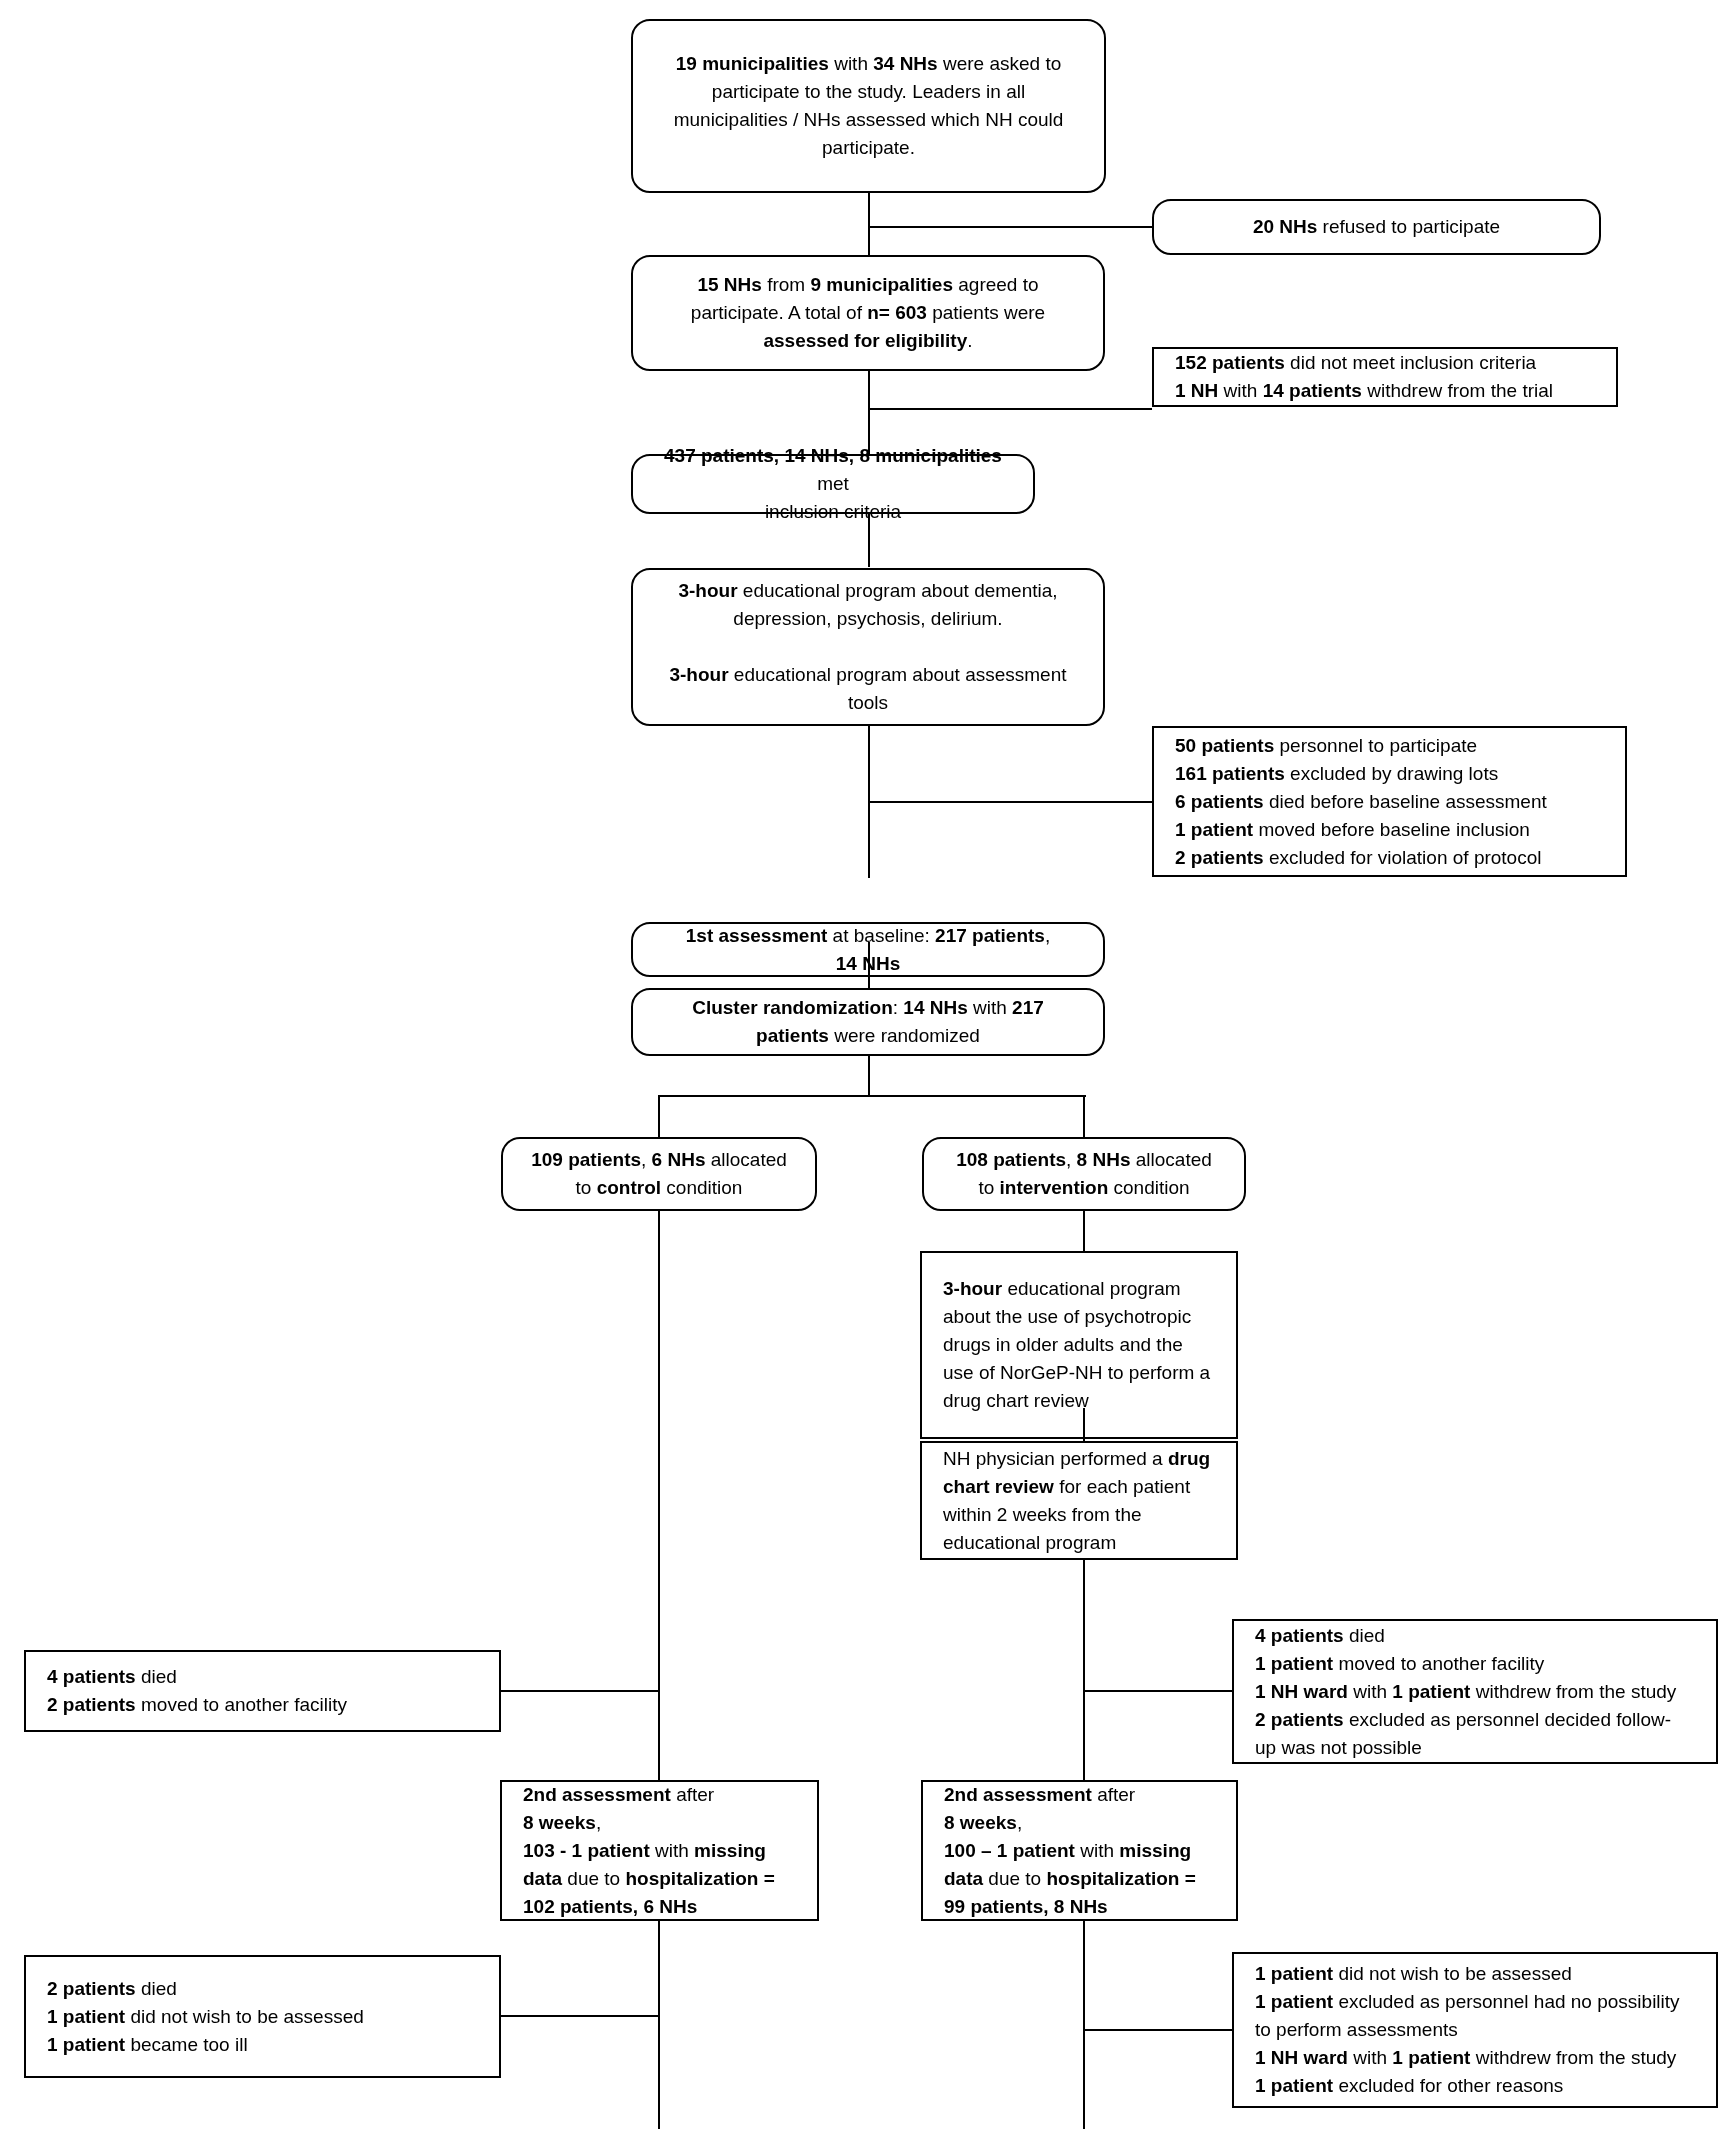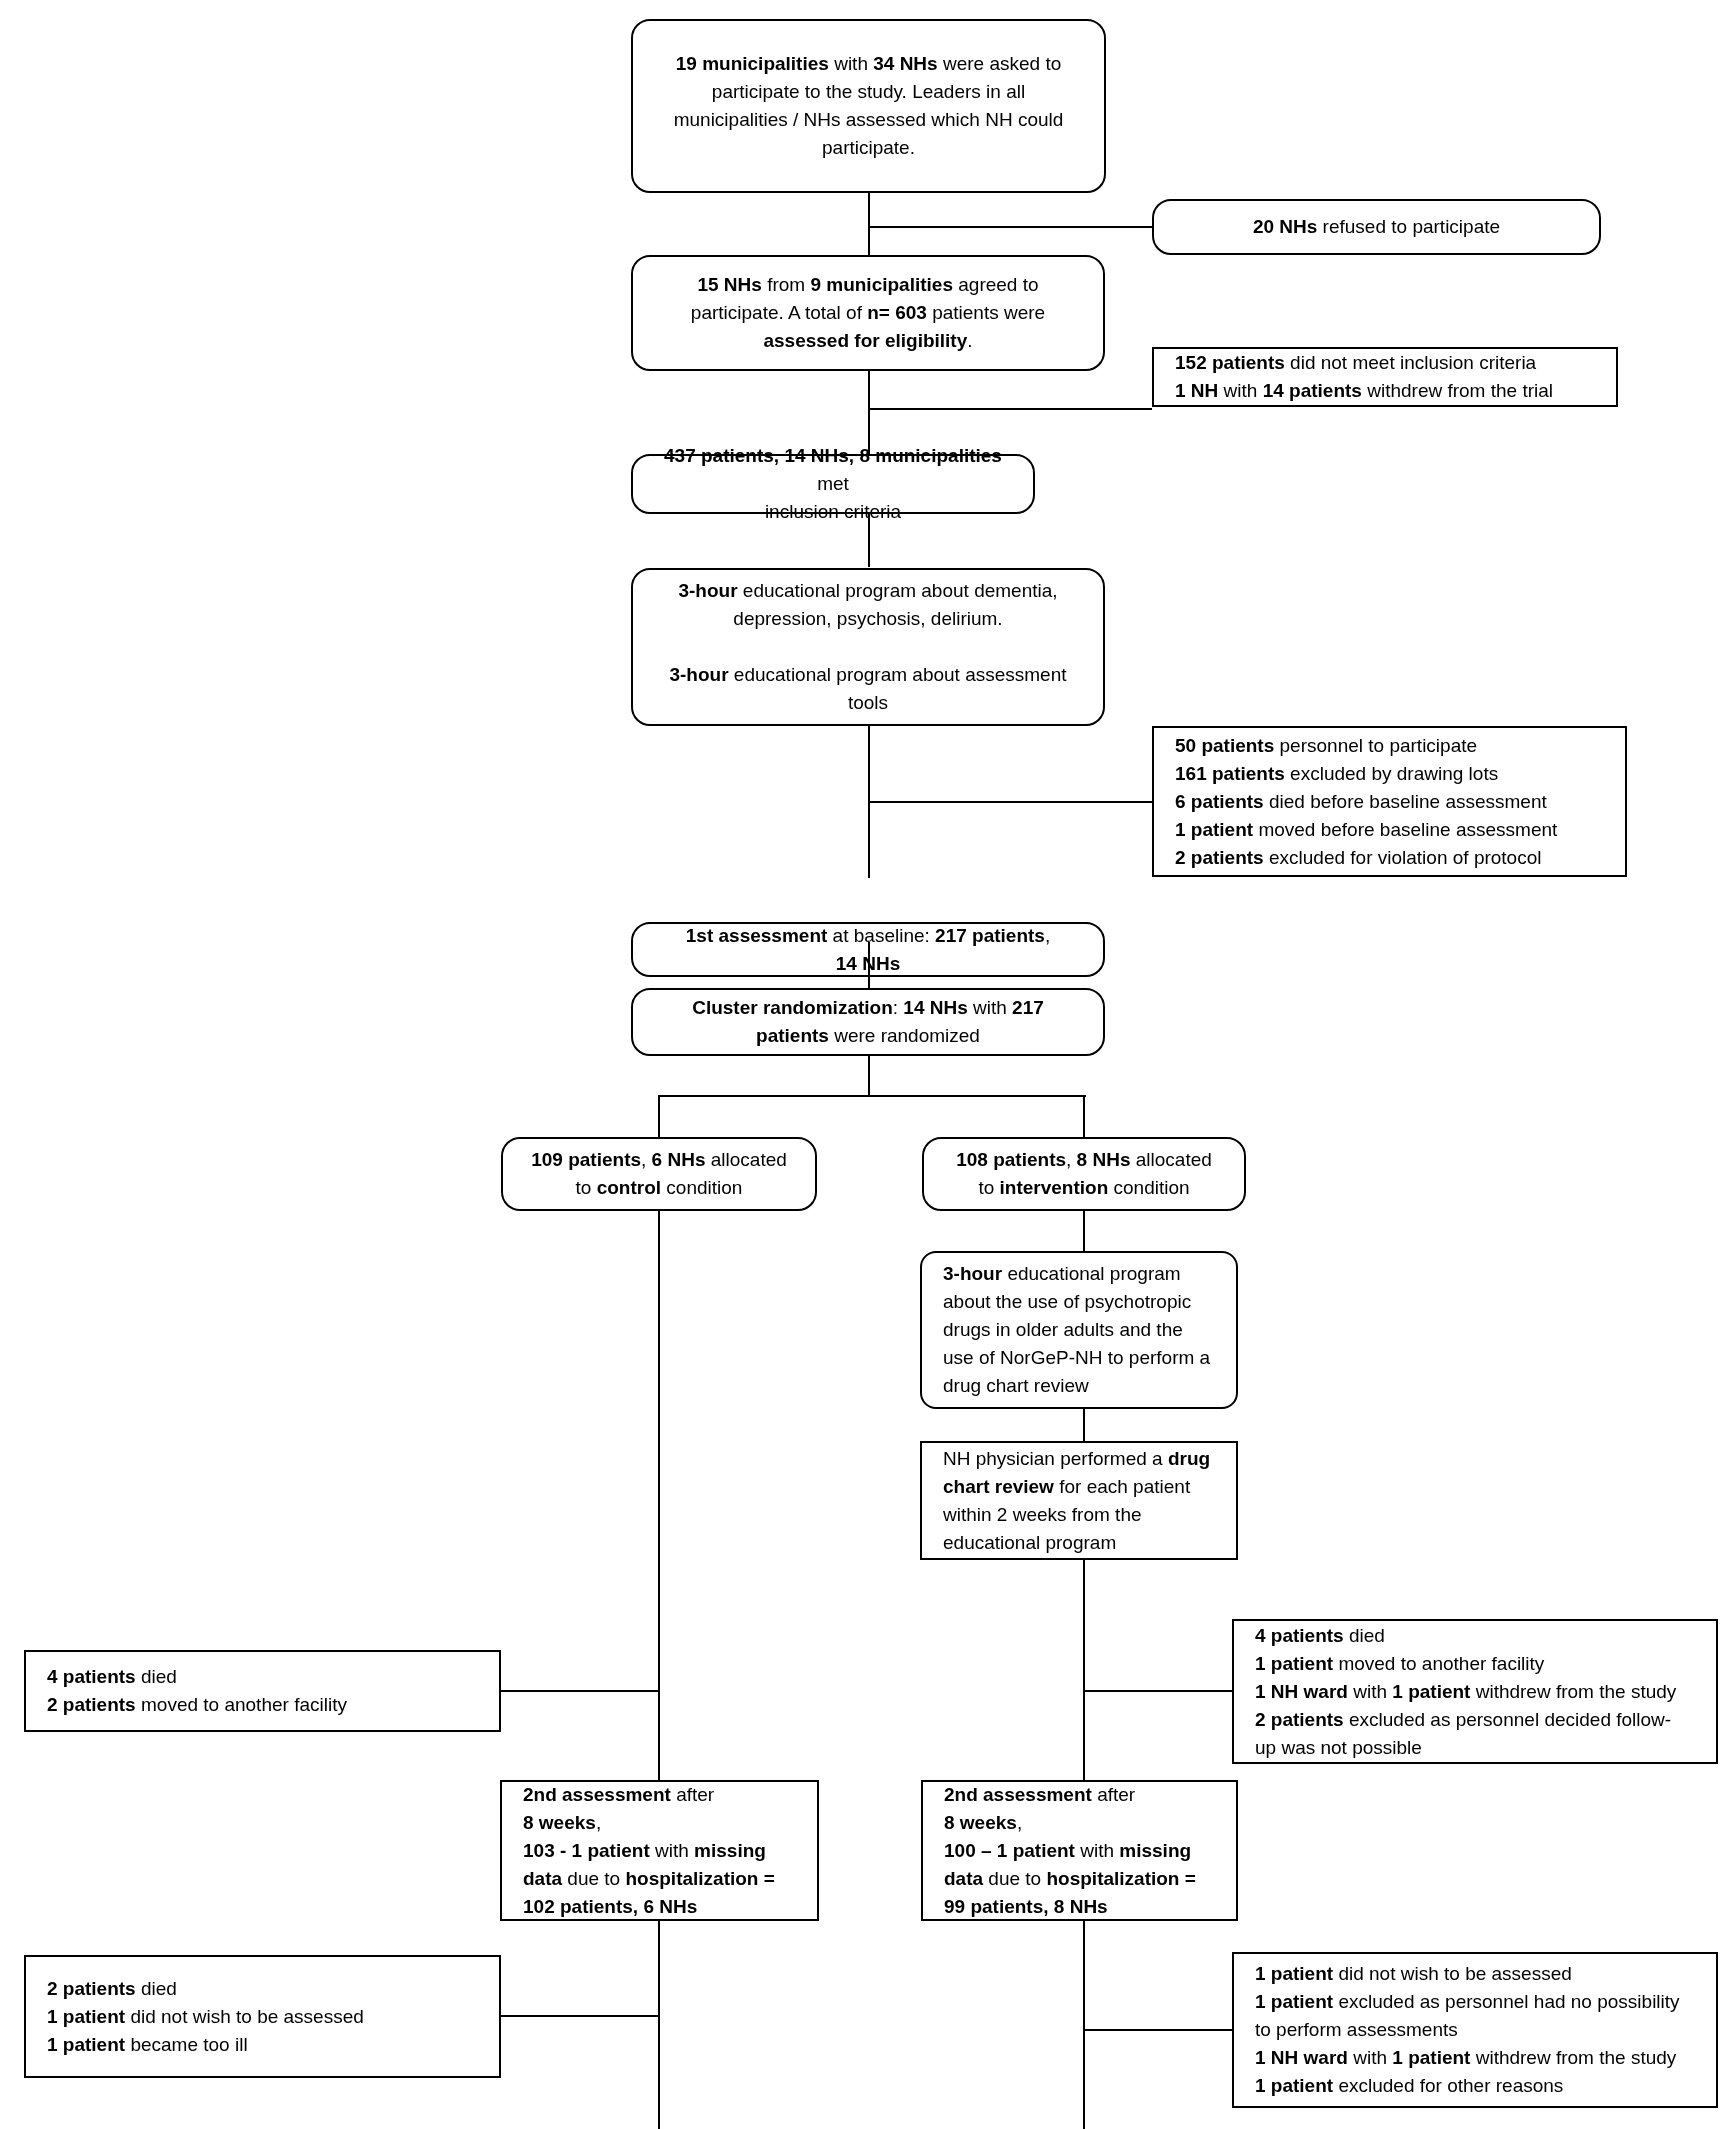--- a/index.html
+++ b/index.html
@@ -68,21 +68,21 @@
       <div class="tline"><span>depression, psychosis, delirium.</span></div>
       <div class="tline">&nbsp;</div>
       <div class="tline"><span class="bold">3-hour</span><span> educational program about assessment</span></div>
       <div class="tline"><span>tools</span></div>
     </div>
 
   <div class="box left" style="left:1152px;top:726px;width:475px;height:151px;">
       <div class="tline"><span class="bold">50 patients</span><span> personnel to participate</span></div>
       <div class="tline"><span class="bold">161 patients</span><span> excluded by drawing lots</span></div>
       <div class="tline"><span class="bold">6 patients</span><span> died before baseline assessment</span></div>
-      <div class="tline"><span class="bold">1 patient</span><span> moved before baseline assessment</span></div>
+      <div class="tline"><span class="bold">1 patient</span><span> moved before baseline inclusion</span></div>
       <div class="tline"><span class="bold">2 patients</span><span> excluded for violation of protocol</span></div>
     </div>
 
   <div class="box center" style="left:631px;top:878px;width:474px;height:55px;margin-top:44px;">
       <div class="tline"><span class="bold">1st assessment</span><span> at baseline: </span><span class="bold">217 patients</span><span>,</span></div>
       <div class="tline"><span class="bold">14 NHs</span></div>
     </div>
 
   <div class="box center" style="left:631px;top:988px;width:474px;height:68px;">
       <div class="tline"><span class="bold">Cluster randomization</span><span>: </span><span class="bold">14 NHs</span><span> with </span><span class="bold">217</span></div>
@@ -92,21 +92,21 @@
   <div class="box center" style="left:501px;top:1137px;width:316px;height:74px;">
       <div class="tline"><span class="bold">109 patients</span><span>, </span><span class="bold">6 NHs</span><span> allocated</span></div>
       <div class="tline"><span>to </span><span class="bold">control</span><span> condition</span></div>
     </div>
 
   <div class="box center" style="left:922px;top:1137px;width:324px;height:74px;">
       <div class="tline"><span class="bold">108 patients</span><span>, </span><span class="bold">8 NHs</span><span> allocated</span></div>
       <div class="tline"><span>to </span><span class="bold">intervention</span><span> condition</span></div>
     </div>
 
-  <div class="box left" style="left:920px;top:1251px;width:318px;height:158px;border-radius:16px;">
+  <div class="box left" style="left:920px;top:1251px;width:318px;height:188px;">
       <div class="tline"><span class="bold">3-hour</span><span> educational program</span></div>
       <div class="tline"><span>about the use of psychotropic</span></div>
       <div class="tline"><span>drugs in older adults and the</span></div>
       <div class="tline"><span>use of NorGeP-NH to perform a</span></div>
       <div class="tline"><span>drug chart review</span></div>
     </div>
 
   <div class="box left" style="left:920px;top:1441px;width:318px;height:119px;">
       <div class="tline"><span>NH physician performed a </span><span class="bold">drug</span></div>
       <div class="tline"><span class="bold">chart review</span><span> for each patient</span></div>

